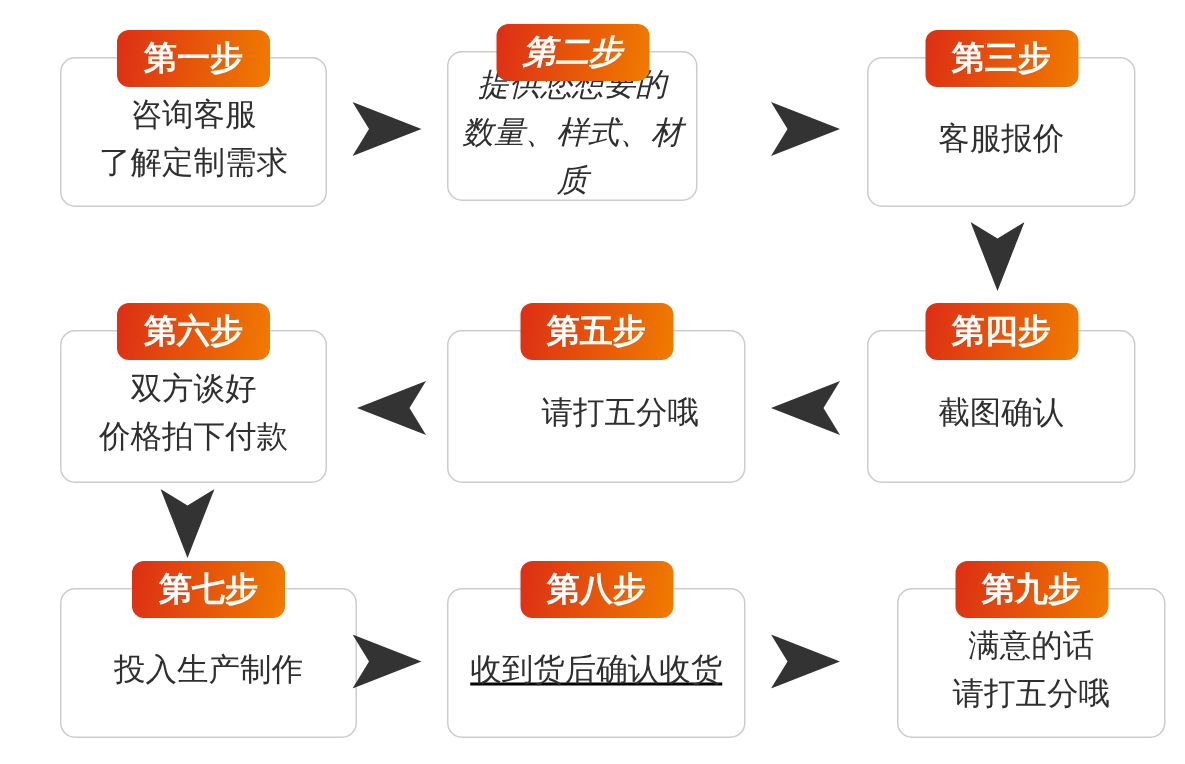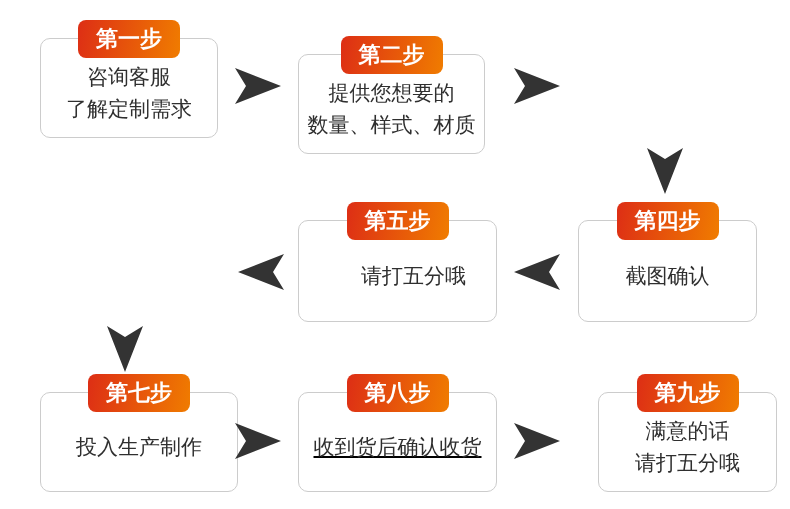--- a/index.html
+++ b/index.html
@@ -61,33 +61,42 @@
 </head>
 <body>
 
 <div class="canvas">
 
   <div class="step" style="left:40px; top:38px; width:178px; height:100px;">
     <div class="badge">第一步</div>
     <div class="box-text">咨询客服
 了解定制需求</div>
   </div>
-  <div class="step" style="left:298px; top:54px; width:187px; height:100px;">
+  <div class="step" style="left:298px; top:34px; width:167px; height:100px;font-style:italic;">
     <div class="badge">第二步</div>
     <div class="box-text">提供您想要的
 数量、样式、材质</div>
+  </div>
+  <div class="step" style="left:578px; top:38px; width:179px; height:100px;">
+    <div class="badge">第三步</div>
+    <div class="box-text">客服报价</div>
   </div>
 
   <div class="step" style="left:578px; top:220px; width:179px; height:102px;">
     <div class="badge">第四步</div>
     <div class="box-text">截图确认</div>
   </div>
   <div class="step" style="left:298px; top:220px; width:199px; height:102px;padding-left:32px;">
     <div class="badge">第五步</div>
     <div class="box-text">请打五分哦</div>
+  </div>
+  <div class="step" style="left:40px; top:220px; width:178px; height:102px;">
+    <div class="badge">第六步</div>
+    <div class="box-text">双方谈好
+价格拍下付款</div>
   </div>
 
   <div class="step" style="left:40px; top:392px; width:198px; height:100px;align-items:center;">
     <div class="badge">第七步</div>
     <div class="box-text">投入生产制作</div>
   </div>
   <div class="step" style="left:298px; top:392px; width:199px; height:100px;text-decoration:underline;">
     <div class="badge">第八步</div>
     <div class="box-text">收到货后确认收货</div>
   </div>

